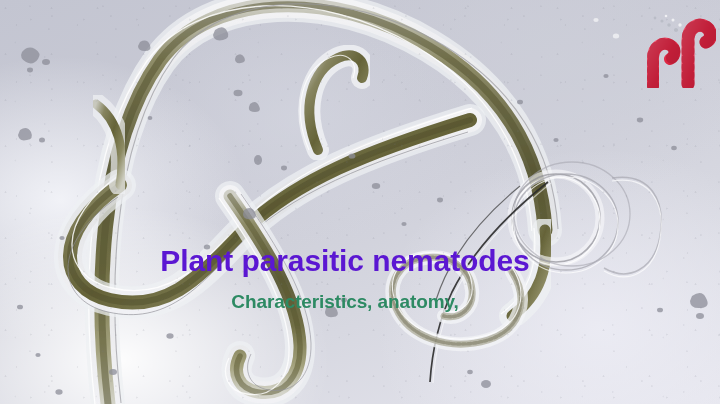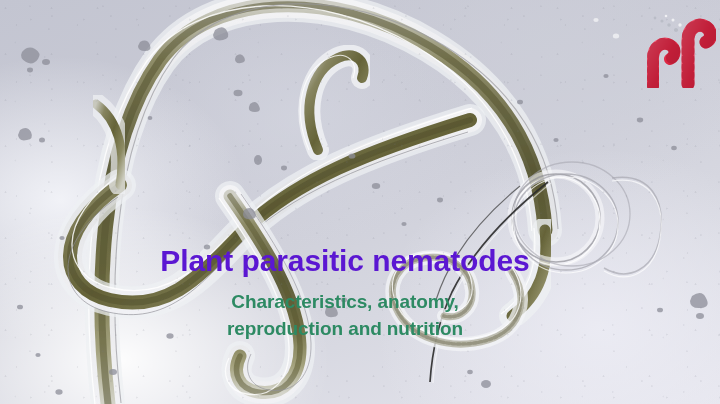--- a/index.html
+++ b/index.html
@@ -255,21 +255,20 @@
       <ellipse cx="596" cy="20" rx="2.6" ry="2"></ellipse>
     </g>
   </svg>
 
   <div class="micro-noise"></div>
 
   <div class="title-block">
     <div class="title-main">Plant parasitic nematodes</div>
     <div class="title-sub">
       <span class="sub-line-1">Characteristics, anatomy,</span>
-      <span class="sub-line-2">reproduction and nutrition</span>
     </div>
   </div>
 
   <div class="logo">
     <svg viewBox="0 0 72 74" width="72" height="74">
       <defs>
         <linearGradient id="wormG" x1="0" y1="0" x2="1" y2="1">
           <stop offset="0%" stop-color="#f0566f"></stop>
           <stop offset="50%" stop-color="#e02744"></stop>
           <stop offset="100%" stop-color="#c41f38"></stop>

